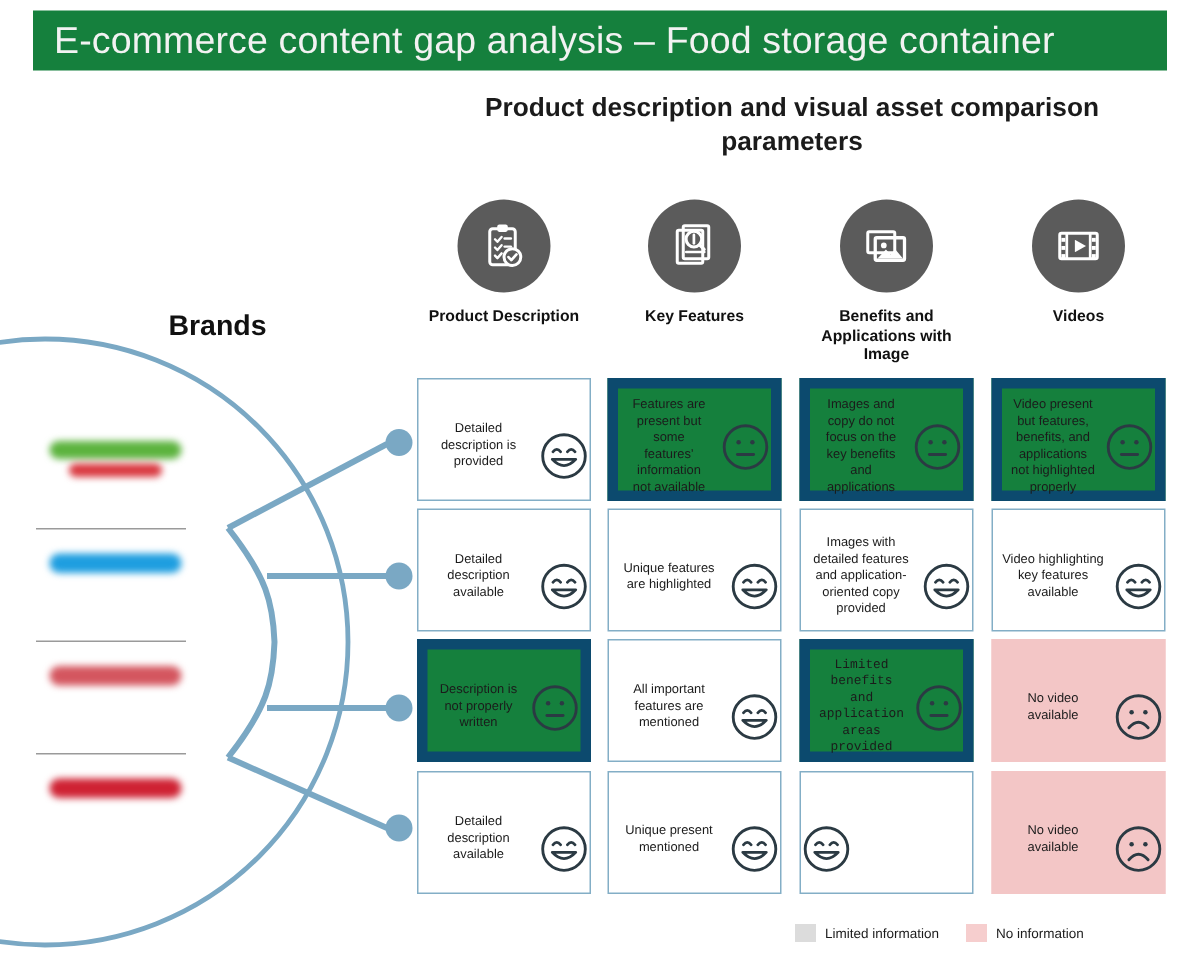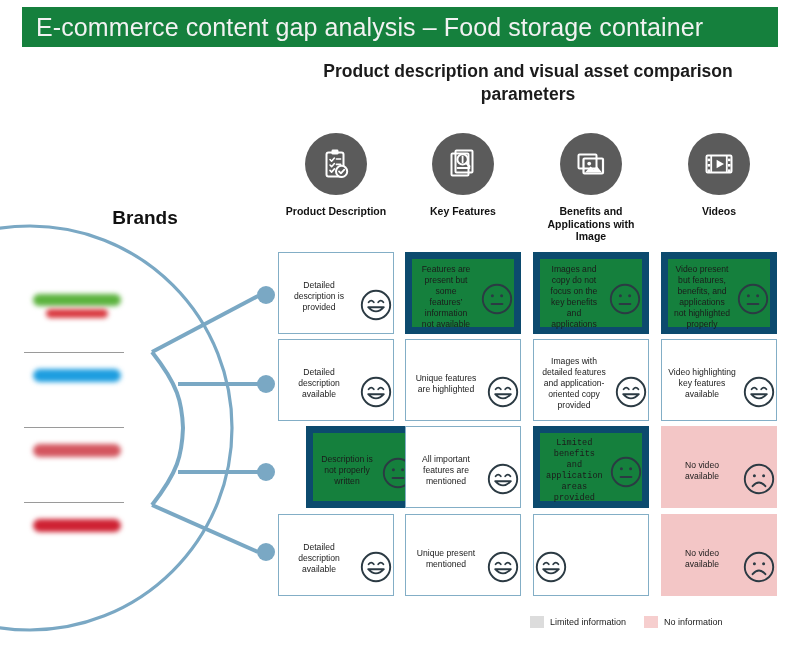--- a/index.html
+++ b/index.html
@@ -260,21 +260,21 @@
     </div>
     <div class="cell ok" style="left: 661px; top: 339px;">
       <div class="cell-text">Video highlighting key features available</div>
       <div class="cell-face"><svg width="34" height="34" viewBox="0 0 34 34">
           <circle cx="17" cy="17" r="14.2" fill="none" stroke="#2b3a43" stroke-width="1.9"></circle>
           <path d="M9.6,14.2 q2.6,-3.2 5.2,0" fill="none" stroke="#2b3a43" stroke-width="1.8" stroke-linecap="round"></path>
           <path d="M19.2,14.2 q2.6,-3.2 5.2,0" fill="none" stroke="#2b3a43" stroke-width="1.8" stroke-linecap="round"></path>
           <path d="M9.2,19.2 q7.8,8.4 15.6,0 z" fill="none" stroke="#2b3a43" stroke-width="1.9" stroke-linejoin="round"></path>
         </svg></div>
     </div>
-    <div class="cell limited" style="left: 278px; top: 426px; margin-left: 28px;">
+    <div class="cell limited" style="left: 278px; top: 426px;">
       <div class="cell-text">Description is not properly written</div>
       <div class="cell-face"><svg width="34" height="34" viewBox="0 0 34 34">
           <circle cx="17" cy="17" r="14.2" fill="none" stroke="#2b3a43" stroke-width="1.9"></circle>
           <circle cx="12.4" cy="13.8" r="1.5" fill="#2b3a43"></circle>
           <circle cx="21.6" cy="13.8" r="1.5" fill="#2b3a43"></circle>
           <line x1="11.6" y1="22" x2="22.4" y2="22" stroke="#2b3a43" stroke-width="1.9" stroke-linecap="round"></line>
         </svg></div>
     </div>
     <div class="cell ok" style="left: 405px; top: 426px;">
       <div class="cell-text">All important features are mentioned</div>

